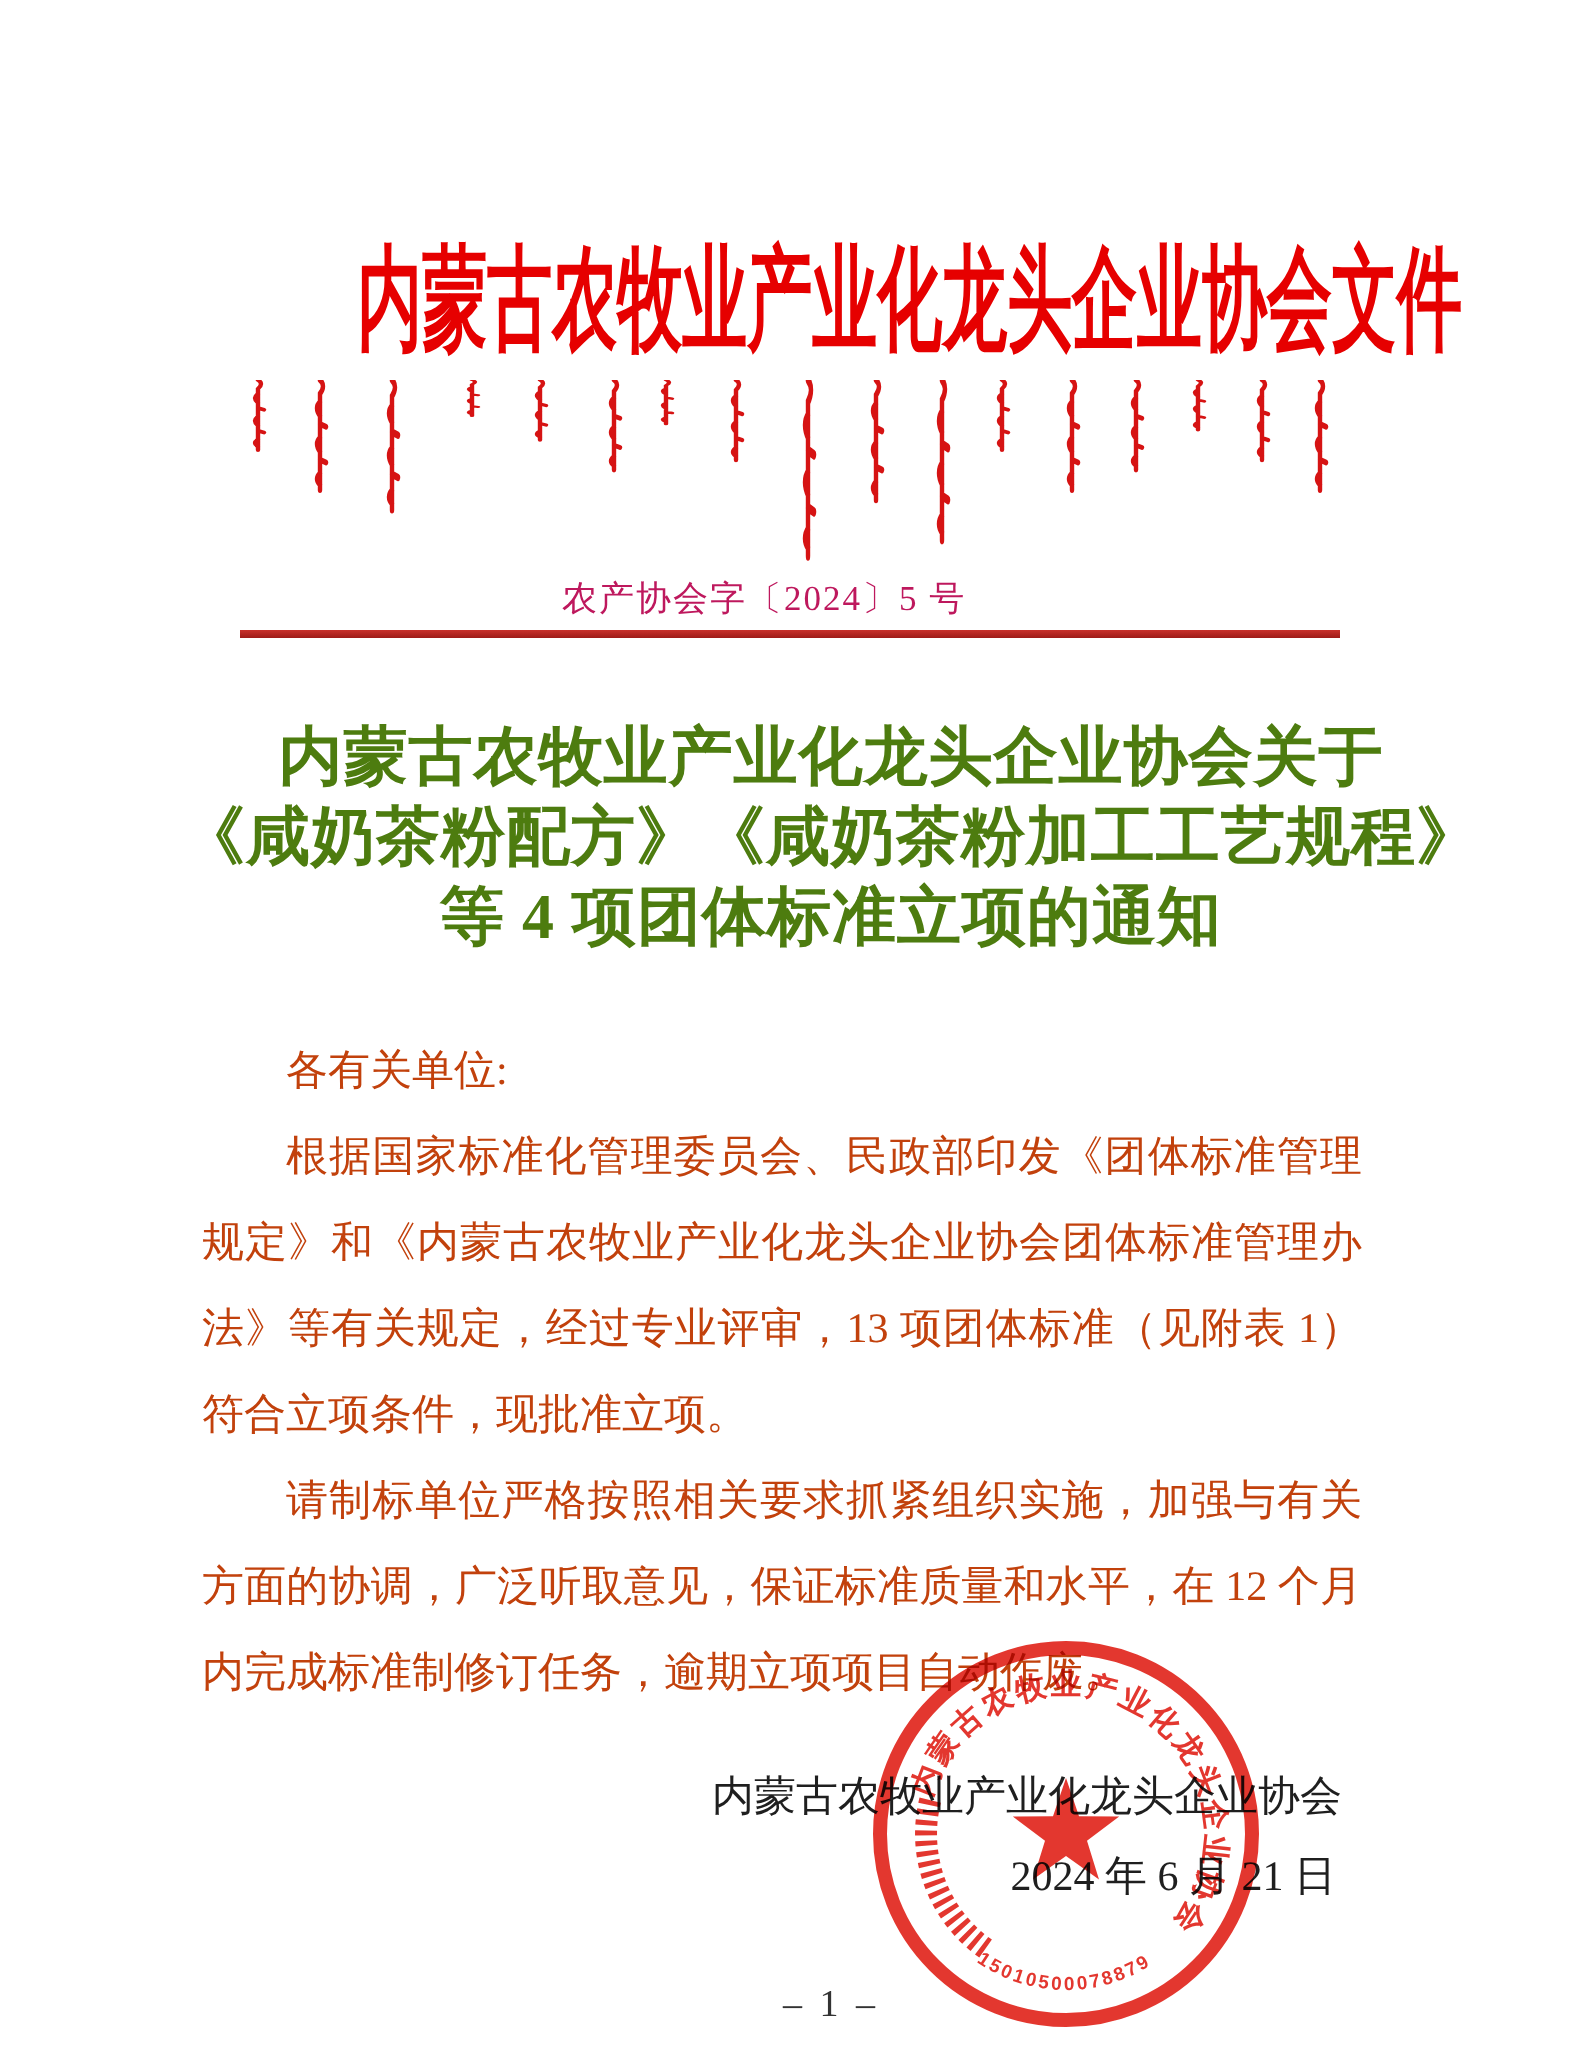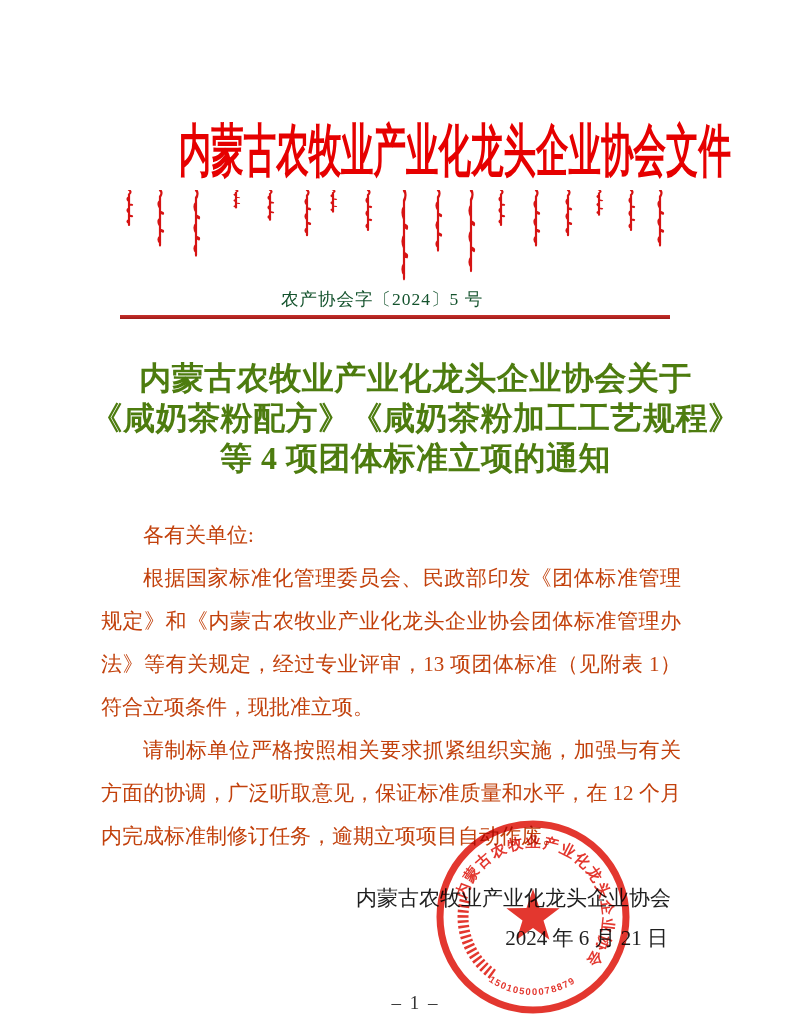--- a/index.html
+++ b/index.html
@@ -16,21 +16,21 @@
     text-align:center; white-space:nowrap;
     font-size:57px; font-weight:bold; color:#e60000;
     transform:scaleX(0.57); transform-origin:50% 50%;
     line-height:66px; letter-spacing:0;
   }
   
   .mongolian { position:absolute; top:190px; left:122px; }
   
   .doc-number {
     position:absolute; top:287px; left:281px;
-    font-size:17.5px; letter-spacing:1px; color:#14532d; white-space:nowrap;
+    font-size:17.5px; letter-spacing:1px; color:#be185d; white-space:nowrap;
   }
   
   .divider {
     position:absolute; top:315px; left:120px; width:550px; height:4px;
     background:linear-gradient(#c8312c,#9e1b18);
   }
   
   .notice-title {
     position:absolute; top:358px; left:0; width:100%;
     text-align:center; font-weight:bold; font-size:32px; line-height:40px;

